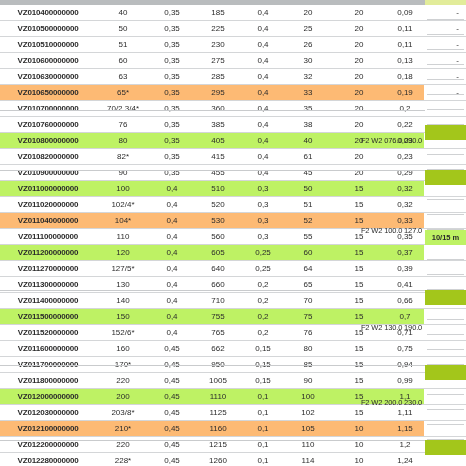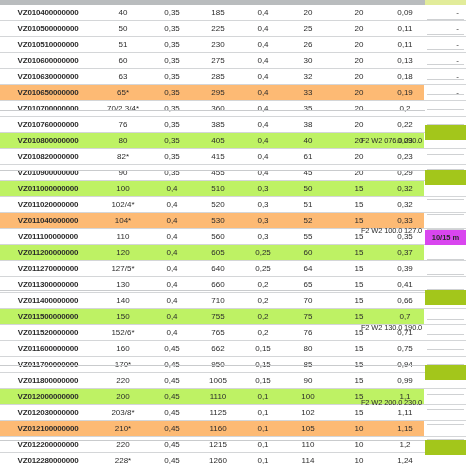--- a/index.html
+++ b/index.html
@@ -58,21 +58,21 @@
   .rblock{position:absolute;left:0;width:67px;
     display:flex;align-items:center;justify-content:center;
     font-size:7.5px;color:#2b2b2b;white-space:nowrap;letter-spacing:-0.15px;}
   .rsep{position:absolute;left:0;width:67px;height:1px;background:#bfc2c5;}
   .rsep.full{left:-358px;width:425px;background:#c9cbcd;}
 
   .farpanel{position:absolute;left:425px;top:5px;width:41px;height:461px;}
   .fblock{position:absolute;left:0;width:41px;background:#a3c61b;}
   .flabel{position:absolute;left:0;width:41px;
     display:flex;align-items:center;justify-content:center;
-    background:#d946ef;color:#2b2b2b;font-size:7.5px;
+    background:#bef264;color:#2b2b2b;font-size:7.5px;
     font-weight:bold;white-space:nowrap;}
   .fline{position:absolute;left:2px;width:37px;height:1px;background:#cfd1d3;}
 </style>
 </head>
 <body>
 
 <div id="sheet">
 
   <div class="hdr-sliver">
     <div class="hdr-accent"></div>

